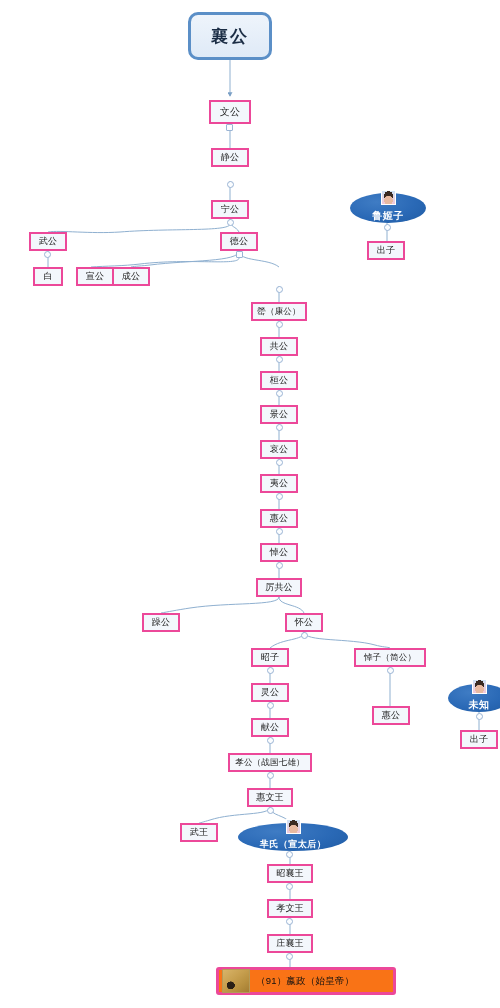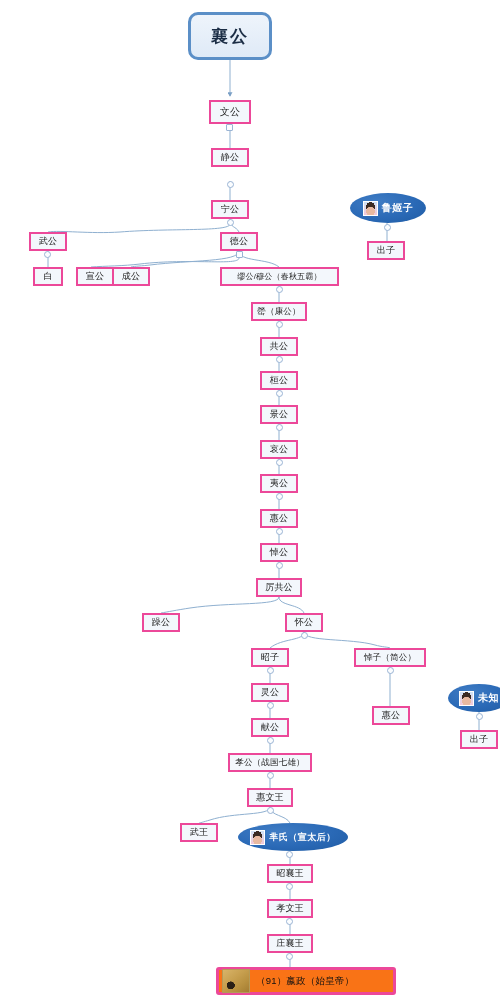--- a/index.html
+++ b/index.html
@@ -52,25 +52,26 @@
   .ellipse{
     position:absolute;
     box-sizing:border-box;
     border-radius:50%;
     background:radial-gradient(ellipse at 35% 30%,#3f7cc4 0%,#2a69b6 55%,#1f5ba3 100%);
     color:#ffffff;
     font-weight:bold;
     font-size:10px;
     display:flex;
     align-items:center;
-    justify-content:center;
+    justify-content:flex-end;
     gap:4px;
     white-space:nowrap;
     z-index:4;
     letter-spacing:0.5px;
+    flex-direction:column;
   }
   .ellipse .avatar{
     width:13px;height:13px;
     border:1px solid #ffffff;
     background:
       radial-gradient(circle at 50% 72%,#e8b9a0 0%,#e8b9a0 38%,transparent 39%),
       radial-gradient(circle at 50% 36%,#3a2a22 0%,#3a2a22 42%,transparent 43%),
       linear-gradient(180deg,#cfe2f5 0%,#f3c8d8 100%);
     flex:0 0 auto;
   }
@@ -175,21 +176,20 @@
 
   <div class="node root" style="left:168px;top:12px;width:84px;height:48px;">襄公</div>
   <div class="node thick" style="left:189px;top:100px;width:42px;height:24px;font-size:10px;">文公</div>
   <div class="node thick" style="left:191px;top:148px;width:38px;height:19px;">静公</div>
   <div class="node thick" style="left:191px;top:200px;width:38px;height:19px;">宁公</div>
   <div class="node thick" style="left:9px;top:232px;width:38px;height:19px;">武公</div>
   <div class="node thick" style="left:200px;top:232px;width:38px;height:19px;">德公</div>
   <div class="node thick" style="left:13px;top:267px;width:30px;height:19px;">白</div>
   <div class="node thick" style="left:56px;top:267px;width:38px;height:19px;">宣公</div>
   <div class="node thick" style="left:92px;top:267px;width:38px;height:19px;">成公</div>
-  <div class="node thick" style="left:200px;top:267px;width:119px;height:19px;font-size:8px;">缪公/穆公（春秋五霸）</div>
   <div class="node thick" style="left:231px;top:302px;width:56px;height:19px;font-size:8.5px;">罃（康公）</div>
   <div class="node thick" style="left:240px;top:337px;width:38px;height:19px;">共公</div>
   <div class="node thick" style="left:240px;top:371px;width:38px;height:19px;">桓公</div>
   <div class="node thick" style="left:240px;top:405px;width:38px;height:19px;">景公</div>
   <div class="node thick" style="left:240px;top:440px;width:38px;height:19px;">哀公</div>
   <div class="node thick" style="left:240px;top:474px;width:38px;height:19px;">夷公</div>
   <div class="node thick" style="left:240px;top:509px;width:38px;height:19px;">惠公</div>
   <div class="node thick" style="left:240px;top:543px;width:38px;height:19px;">悼公</div>
   <div class="node thick" style="left:236px;top:578px;width:46px;height:19px;">厉共公</div>
   <div class="node thick" style="left:122px;top:613px;width:38px;height:19px;">躁公</div>

